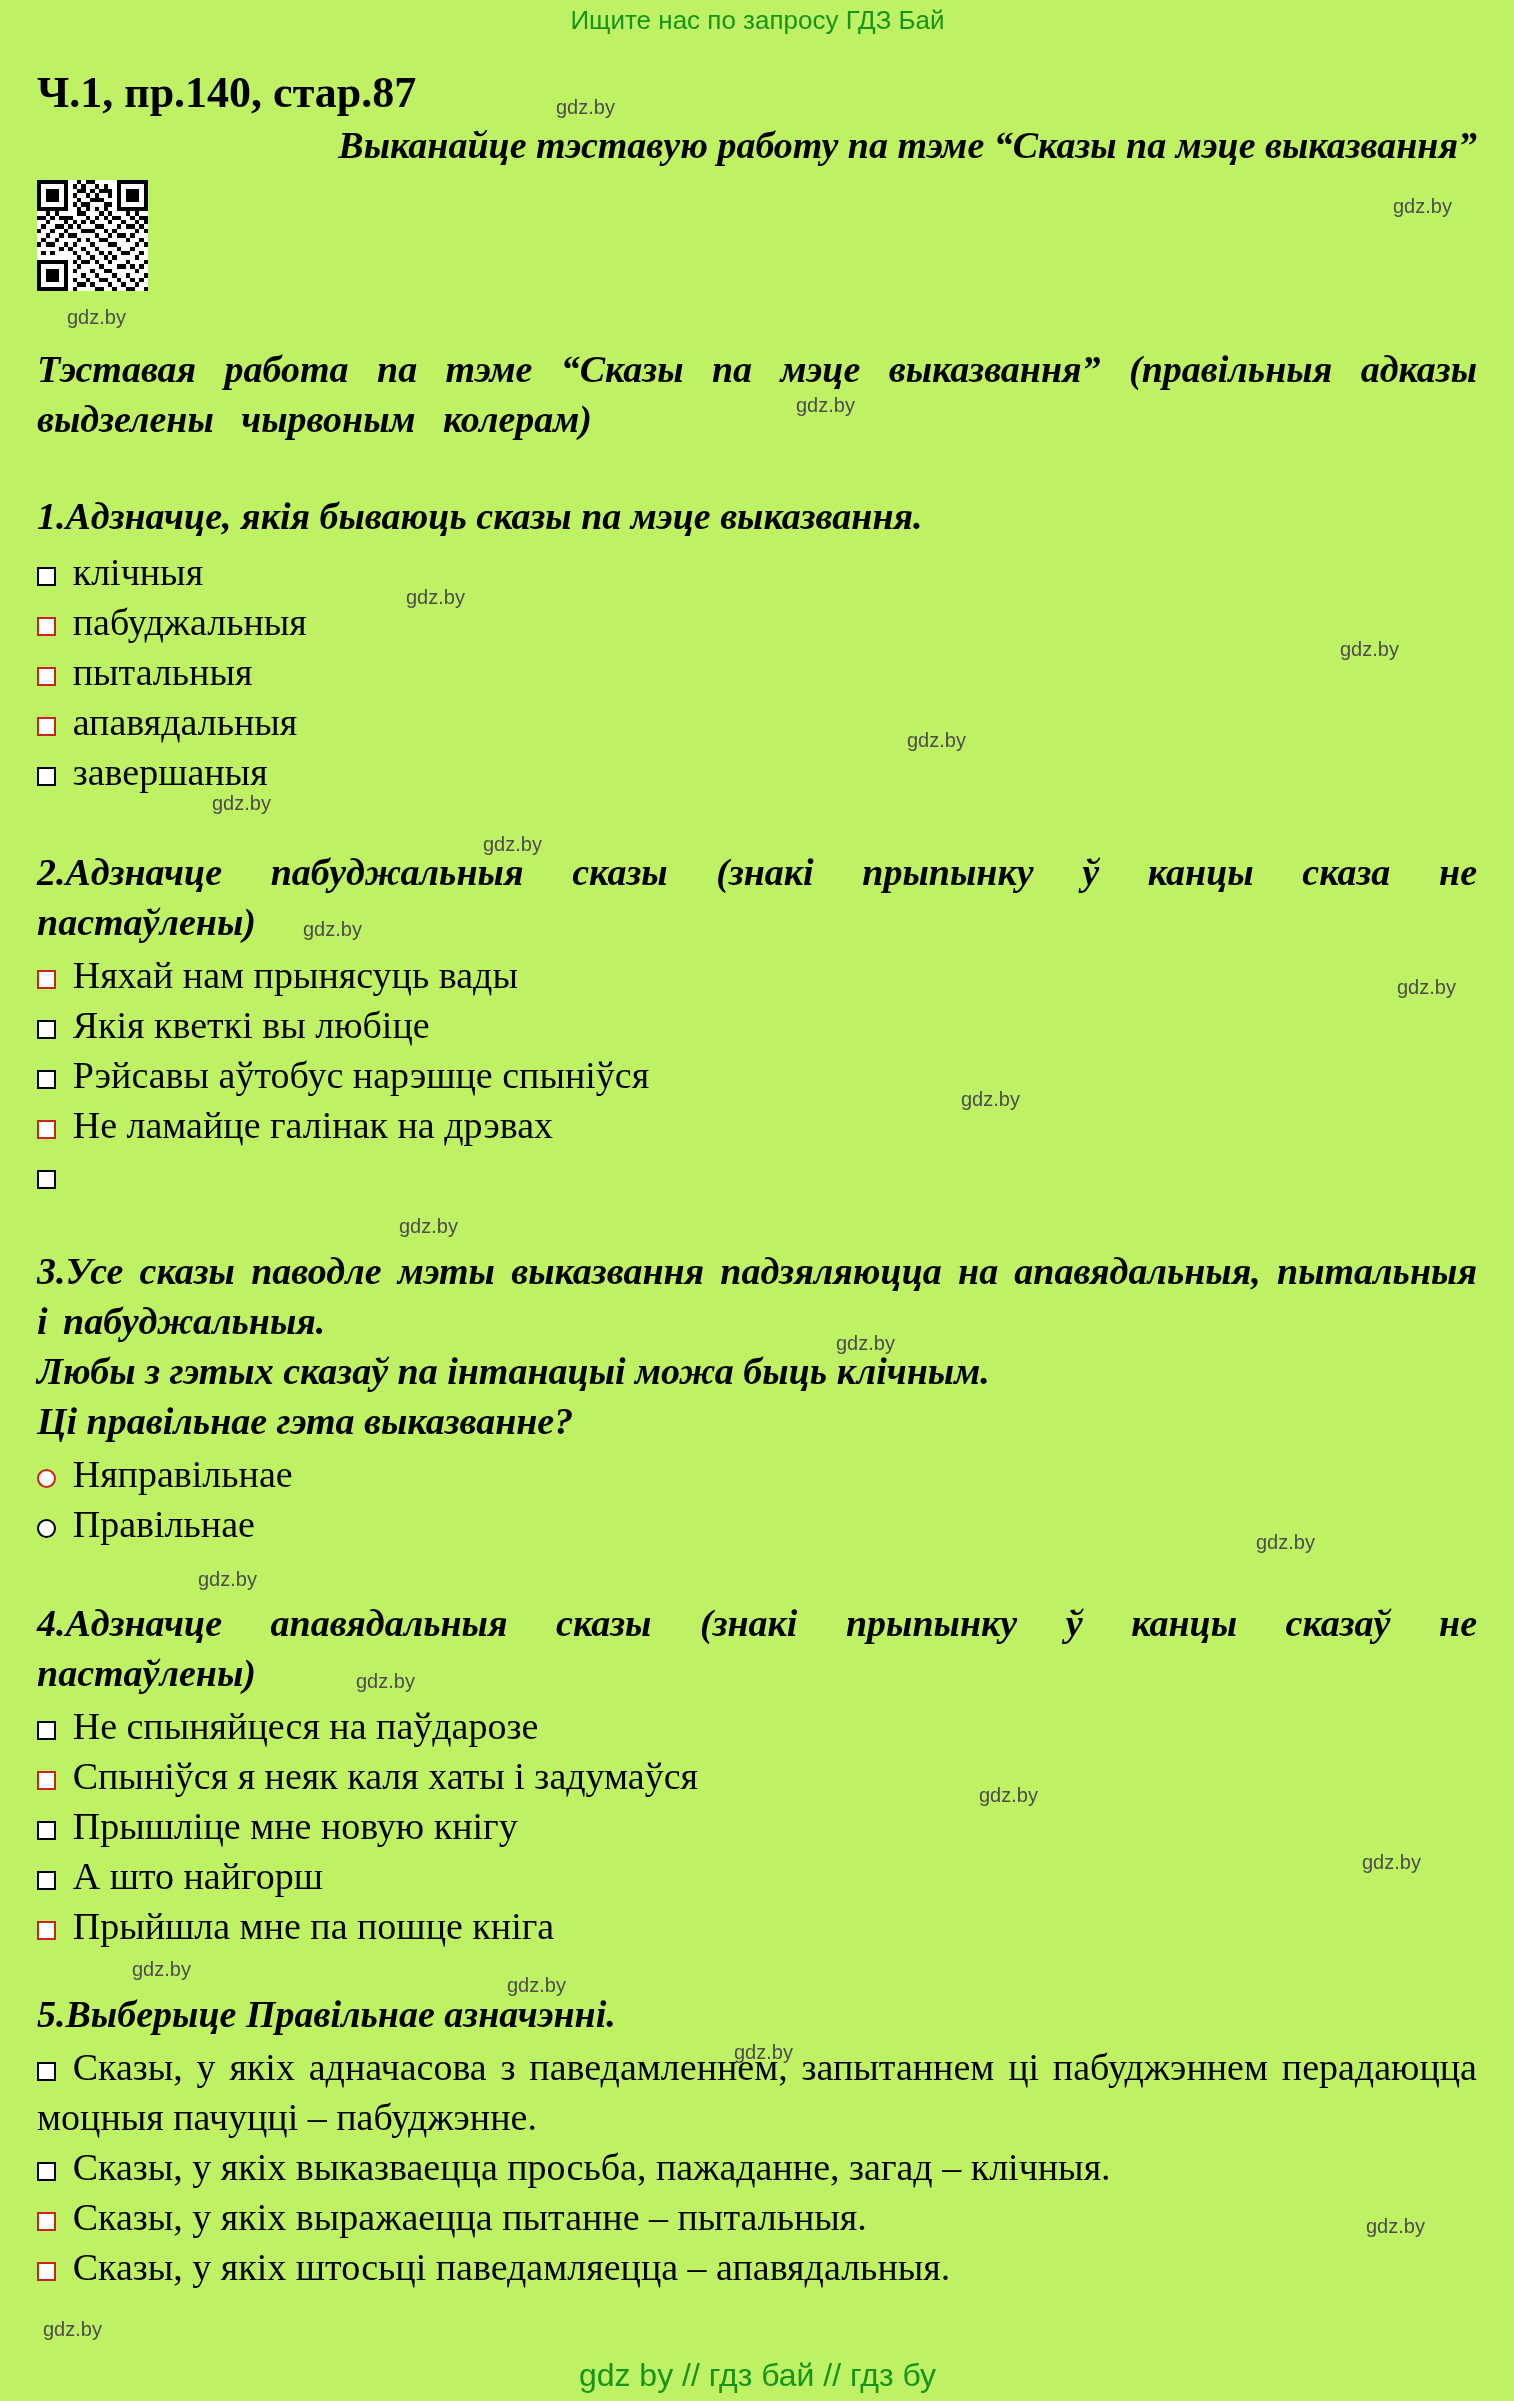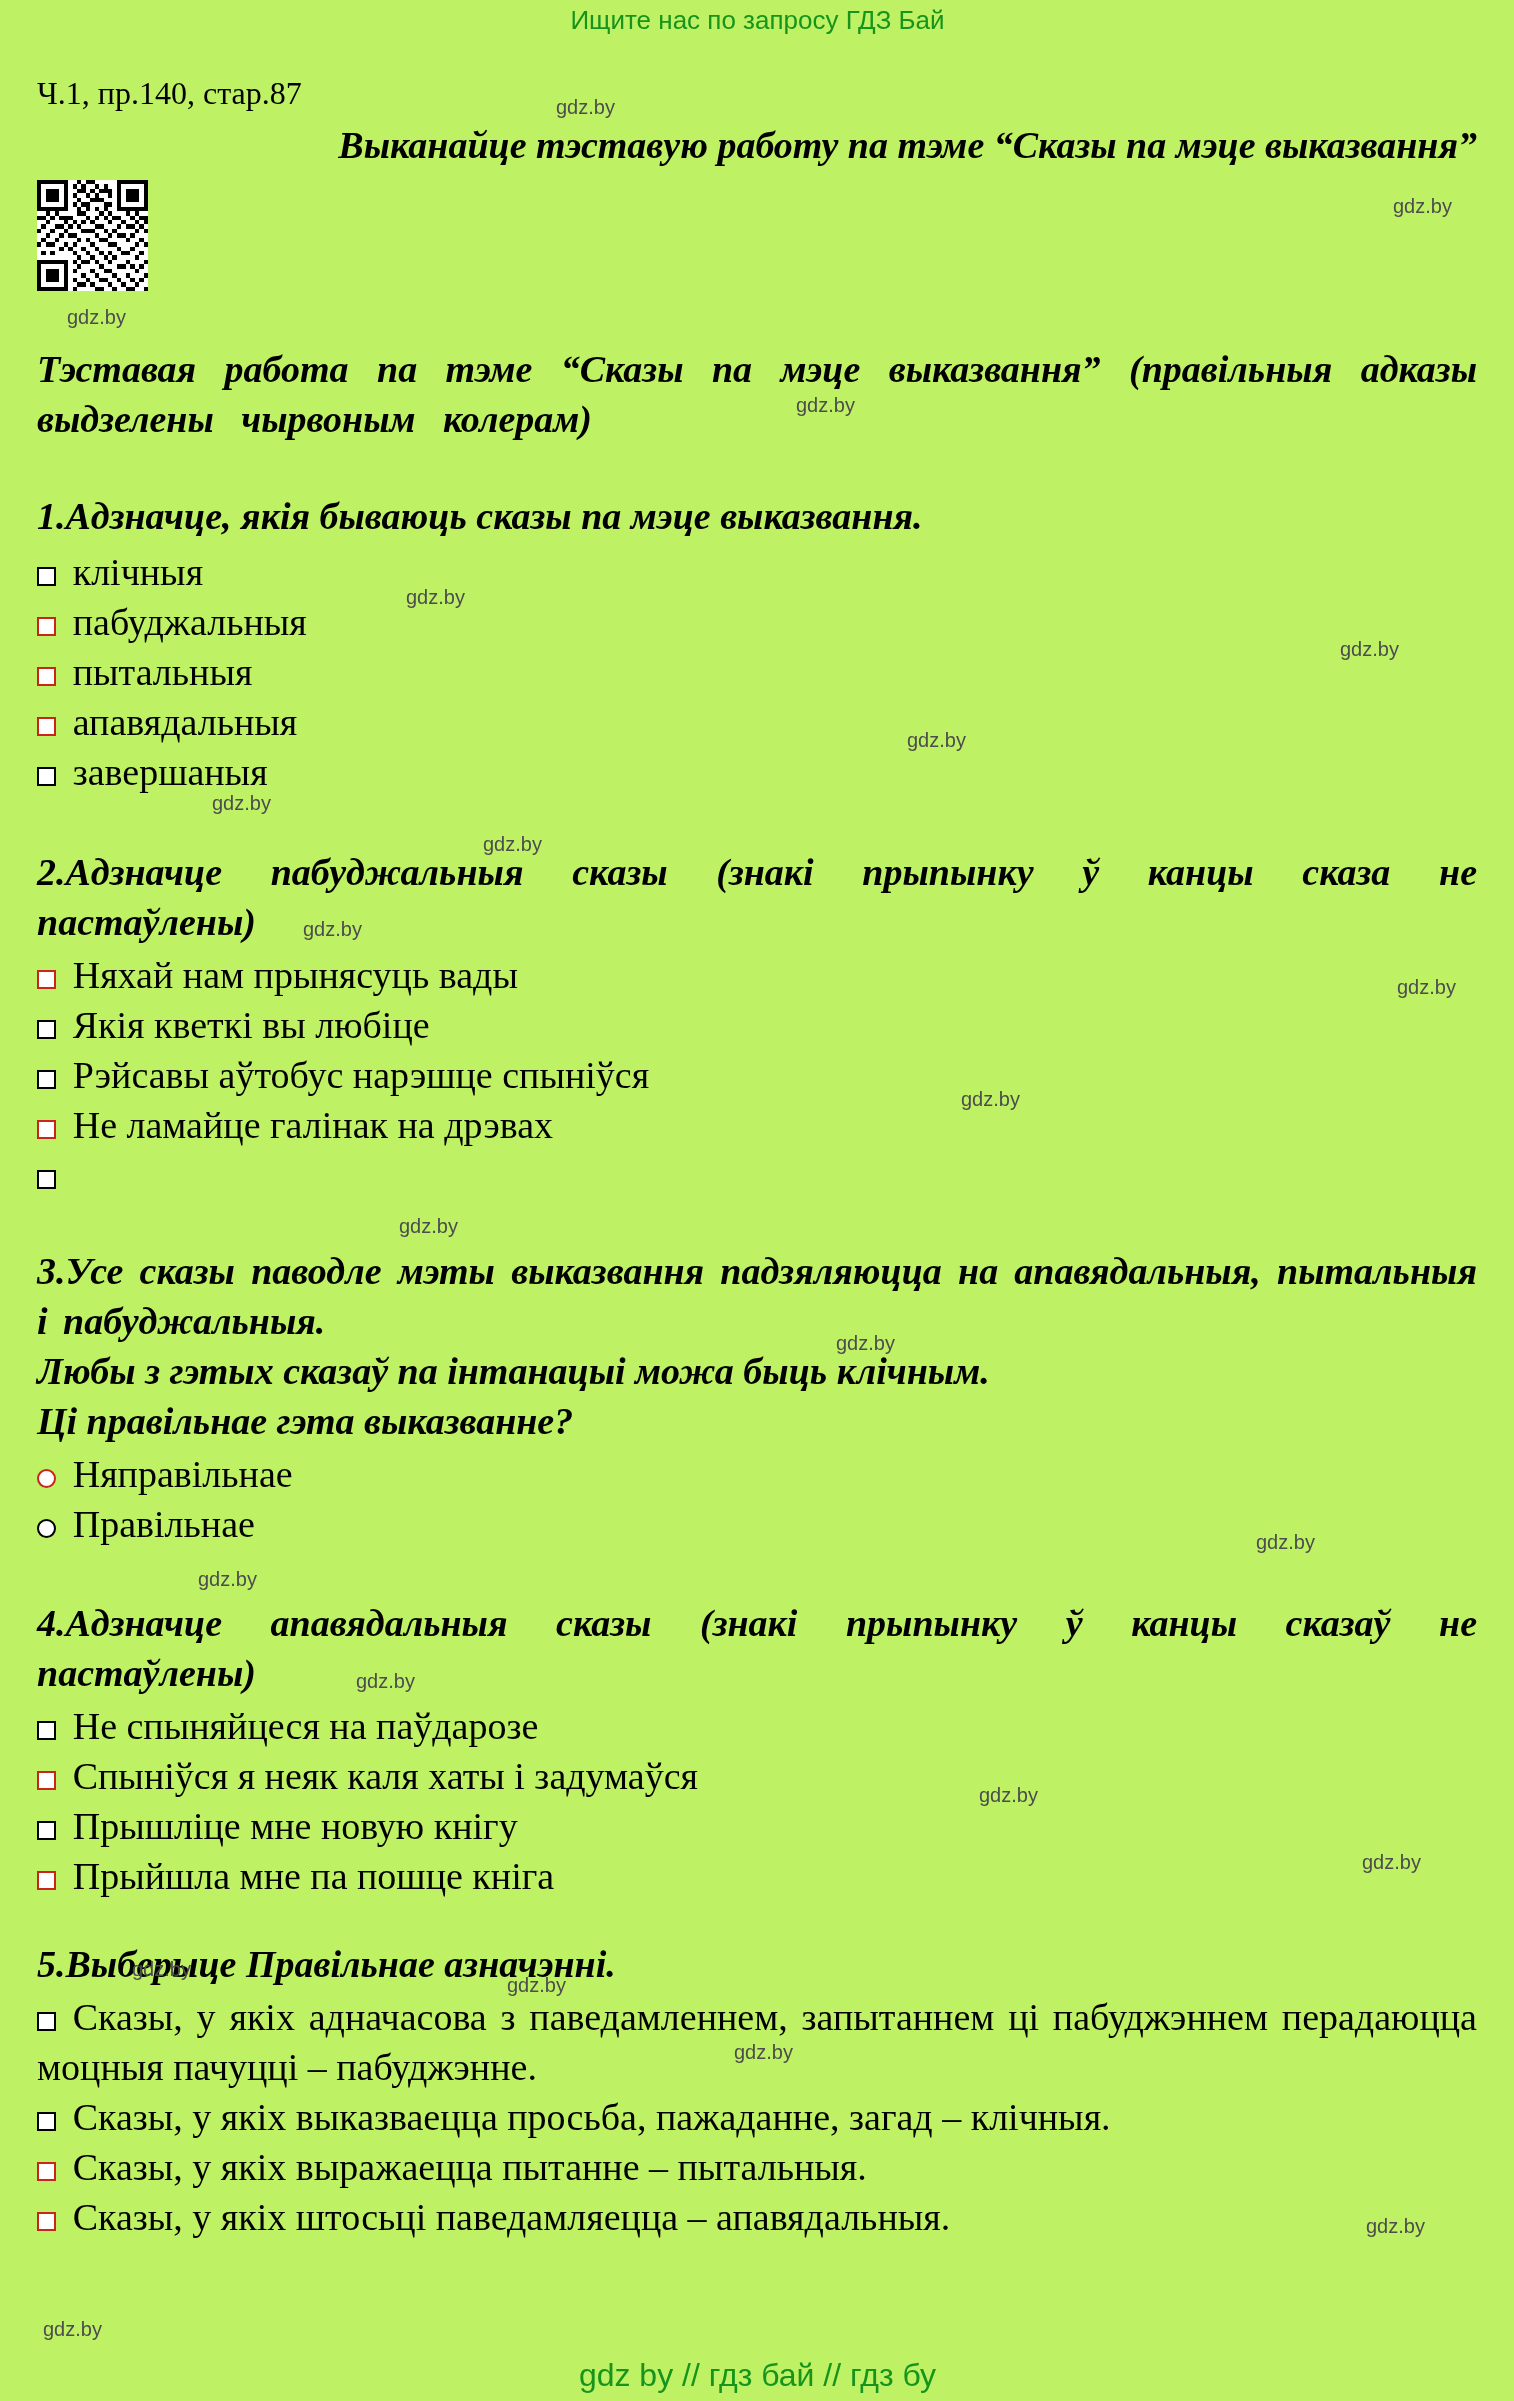--- a/index.html
+++ b/index.html
@@ -17,21 +17,21 @@
     font-size:38px;color:#000;
   }
   .banner{
     position:absolute;left:0;width:100%;text-align:center;
     font-family:"Liberation Sans","DejaVu Sans",sans-serif;
     color:var(--green);
   }
   .banner.top{top:4.6px;font-size:26px;}
   .banner.bottom{top:2357px;font-size:32px;}
   .content{position:absolute;left:37px;top:0;width:1440px;}
-  .title{font-weight:normal;font-size:32px;line-height:46px;margin-top:70px;}
+  .title{font-weight:bold;font-size:44px;line-height:46px;margin-top:70px;}
   .subtitle{font-weight:bold;font-style:italic;font-size:38px;line-height:46px;margin-top:6px;text-align:right;}
   .qr{margin-top:12px;width:111px;height:111px;}
   .qr svg{display:block;width:111px;height:111px;}
   p.intro{
     margin-top:53px;font-weight:bold;font-style:italic;line-height:50px;
     text-align:justify;word-spacing:18px;
   }
   .qlabel{font-weight:bold;font-style:italic;line-height:50px;}
   .jwide{text-align:justify;word-spacing:18px;}
   .jnarrow{text-align:justify;word-spacing:6px;}
@@ -117,20 +117,21 @@
         <div class="opt"><span class="mark circle"></span><span class="opt-text">Правільнае</span></div>
       </div>
     </section>
 
     <section class="q4">
       <p class="qlabel jwide">4.Адзначце апавядальныя сказы (знакі прыпынку ў канцы сказаў не пастаўлены)</p>
       <div class="opts tight">
         <div class="opt"><span class="mark square"></span><span class="opt-text">Не спыняйцеся на паўдарозе</span></div>
         <div class="opt"><span class="mark square red"></span><span class="opt-text">Спыніўся я неяк каля хаты і задумаўся</span></div>
         <div class="opt"><span class="mark square"></span><span class="opt-text">Прышліце мне новую кнігу</span></div>
+        <div class="opt"><span class="mark square"></span><span class="opt-text">А што найгорш</span></div>
         <div class="opt"><span class="mark square red"></span><span class="opt-text">Прыйшла мне па пошце кніга</span></div>
       </div>
     </section>
 
     <section class="q5">
       <p class="qlabel">5.Выберыце Правільнае азначэнні.</p>
       <div class="opts tight">
         <div class="opt just"><span class="mark square"></span><span class="opt-text">Сказы, у якіх адначасова з паведамленнем, запытаннем ці пабуджэннем перадаюцца моцныя пачуцці – пабуджэнне.</span></div>
         <div class="opt"><span class="mark square"></span><span class="opt-text">Сказы, у якіх выказваецца просьба, пажаданне, загад – клічныя.</span></div>
         <div class="opt"><span class="mark square red"></span><span class="opt-text">Сказы, у якіх выражаецца пытанне – пытальныя.</span></div>

